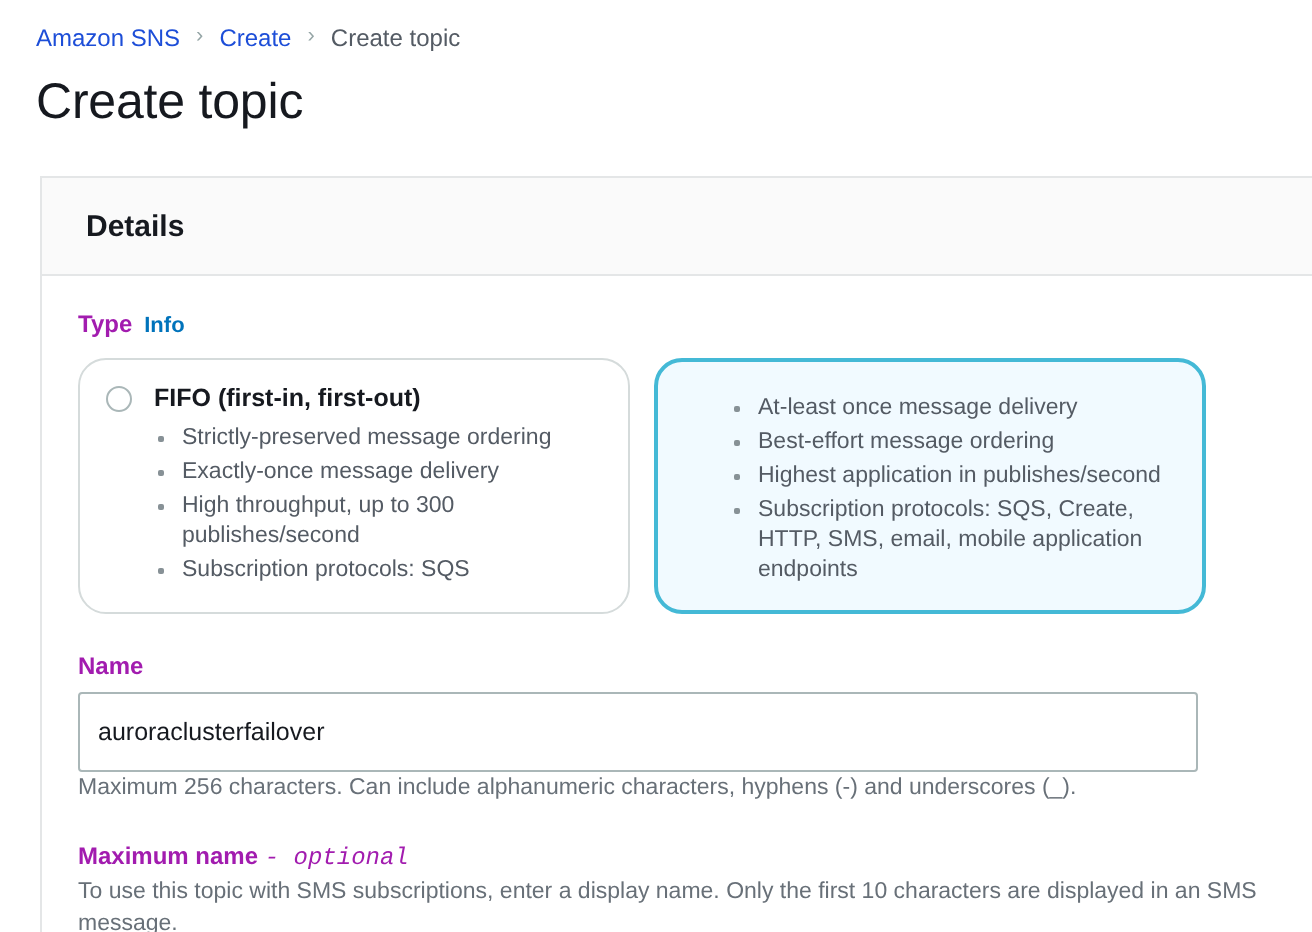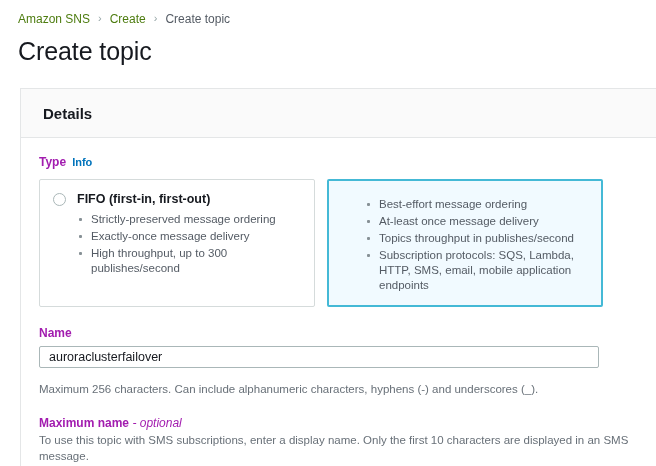--- a/index.html
+++ b/index.html
@@ -21,21 +21,21 @@
 
   
   .breadcrumb {
     display: flex;
     align-items: center;
     padding: 12px 0 0 18px;
     height: 26px;
     font-size: 12px;
   }
   .crumb-link {
-    color: #4d7c0f;
+    color: #1d4ed8;
     text-decoration: none;
     cursor: pointer;
     white-space: nowrap;
   }
   .crumb-current {
     color: #545b64;
     white-space: nowrap;
   }
   .crumb-sep {
     color: #95a5a6;
@@ -85,53 +85,54 @@
   
   .field-label {
     font-size: 12px;
     font-weight: bold;
     color: #a21caf;
     line-height: 16px;
   }
   .field-label .optional {
     font-weight: normal;
     font-style: italic;
+    font-family: Liberation Mono, monospace;
   }
   .info-link {
     color: #0073bb;
     font-size: 11px;
     font-weight: bold;
     text-decoration: none;
     cursor: pointer;
     margin-left: 6px;
   }
   .field-desc {
     font-size: 11.5px;
     color: #687078;
     line-height: 16px;
     margin-top: 1px;
   }
   .field-hint {
     font-size: 11.5px;
     color: #687078;
     line-height: 16px;
-    margin-top: 13px;
+    margin-top: 0;
   }
 
   
   .type-row {
     display: flex;
     gap: 12px;
     margin-top: 9px;
   }
   .tile {
     width: 276px;
     min-height: 108px;
     border: 1px solid #d5dbdb;
-    border-radius: 2px;
+    border-radius: 14px;
     background: #ffffff;
     padding: 12px 12px 12px 13px;
     cursor: pointer;
     position: relative;
   }
   .tile.selected {
     border: 2px solid #44b9d6;
     background: #f1faff;
     padding: 11px 11px 11px 12px;
   }
@@ -182,21 +183,21 @@
     height: 3px;
     background: #879196;
     border-radius: 1px;
   }
 
   
   .field-block { margin-top: 18px; }
   .text-input {
     display: block;
     width: 560px;
-    height: 22px;
+    height: 40px;
     border: 1px solid #aab7b8;
     border-radius: 2px;
     background: #ffffff;
     padding: 0 9px;
     font-family: "Liberation Sans", sans-serif;
     font-size: 12.5px;
     color: #16191f;
     margin-top: 5px;
     outline: none;
   }
@@ -237,29 +238,30 @@
 
         <div class="tile">
           <div class="tile-head">
             <span class="radio"></span>
             <span class="tile-title">FIFO (first-in, first-out)</span>
           </div>
           <ul class="tile-list">
             <li>Strictly-preserved message ordering</li>
             <li>Exactly-once message delivery</li>
             <li>High throughput, up to 300 publishes/second</li>
+            <li>Subscription protocols: SQS</li>
           </ul>
         </div>
 
         <div class="tile selected">
           <ul class="tile-list">
+            <li>At-least once message delivery</li>
             <li>Best-effort message ordering</li>
-            <li>At-least once message delivery</li>
-            <li>Topics throughput in publishes/second</li>
-            <li>Subscription protocols: SQS, Lambda, HTTP, SMS, email, mobile application endpoints</li>
+            <li>Highest application in publishes/second</li>
+            <li>Subscription protocols: SQS, Create, HTTP, SMS, email, mobile application endpoints</li>
           </ul>
         </div>
 
       </div>
     </div>
 
     <div class="field-block">
       <div class="field-label">Name</div>
       <input class="text-input" type="text" value="auroraclusterfailover" style="">
       <div class="field-hint">Maximum 256 characters. Can include alphanumeric characters, hyphens (-) and underscores (_).</div>

